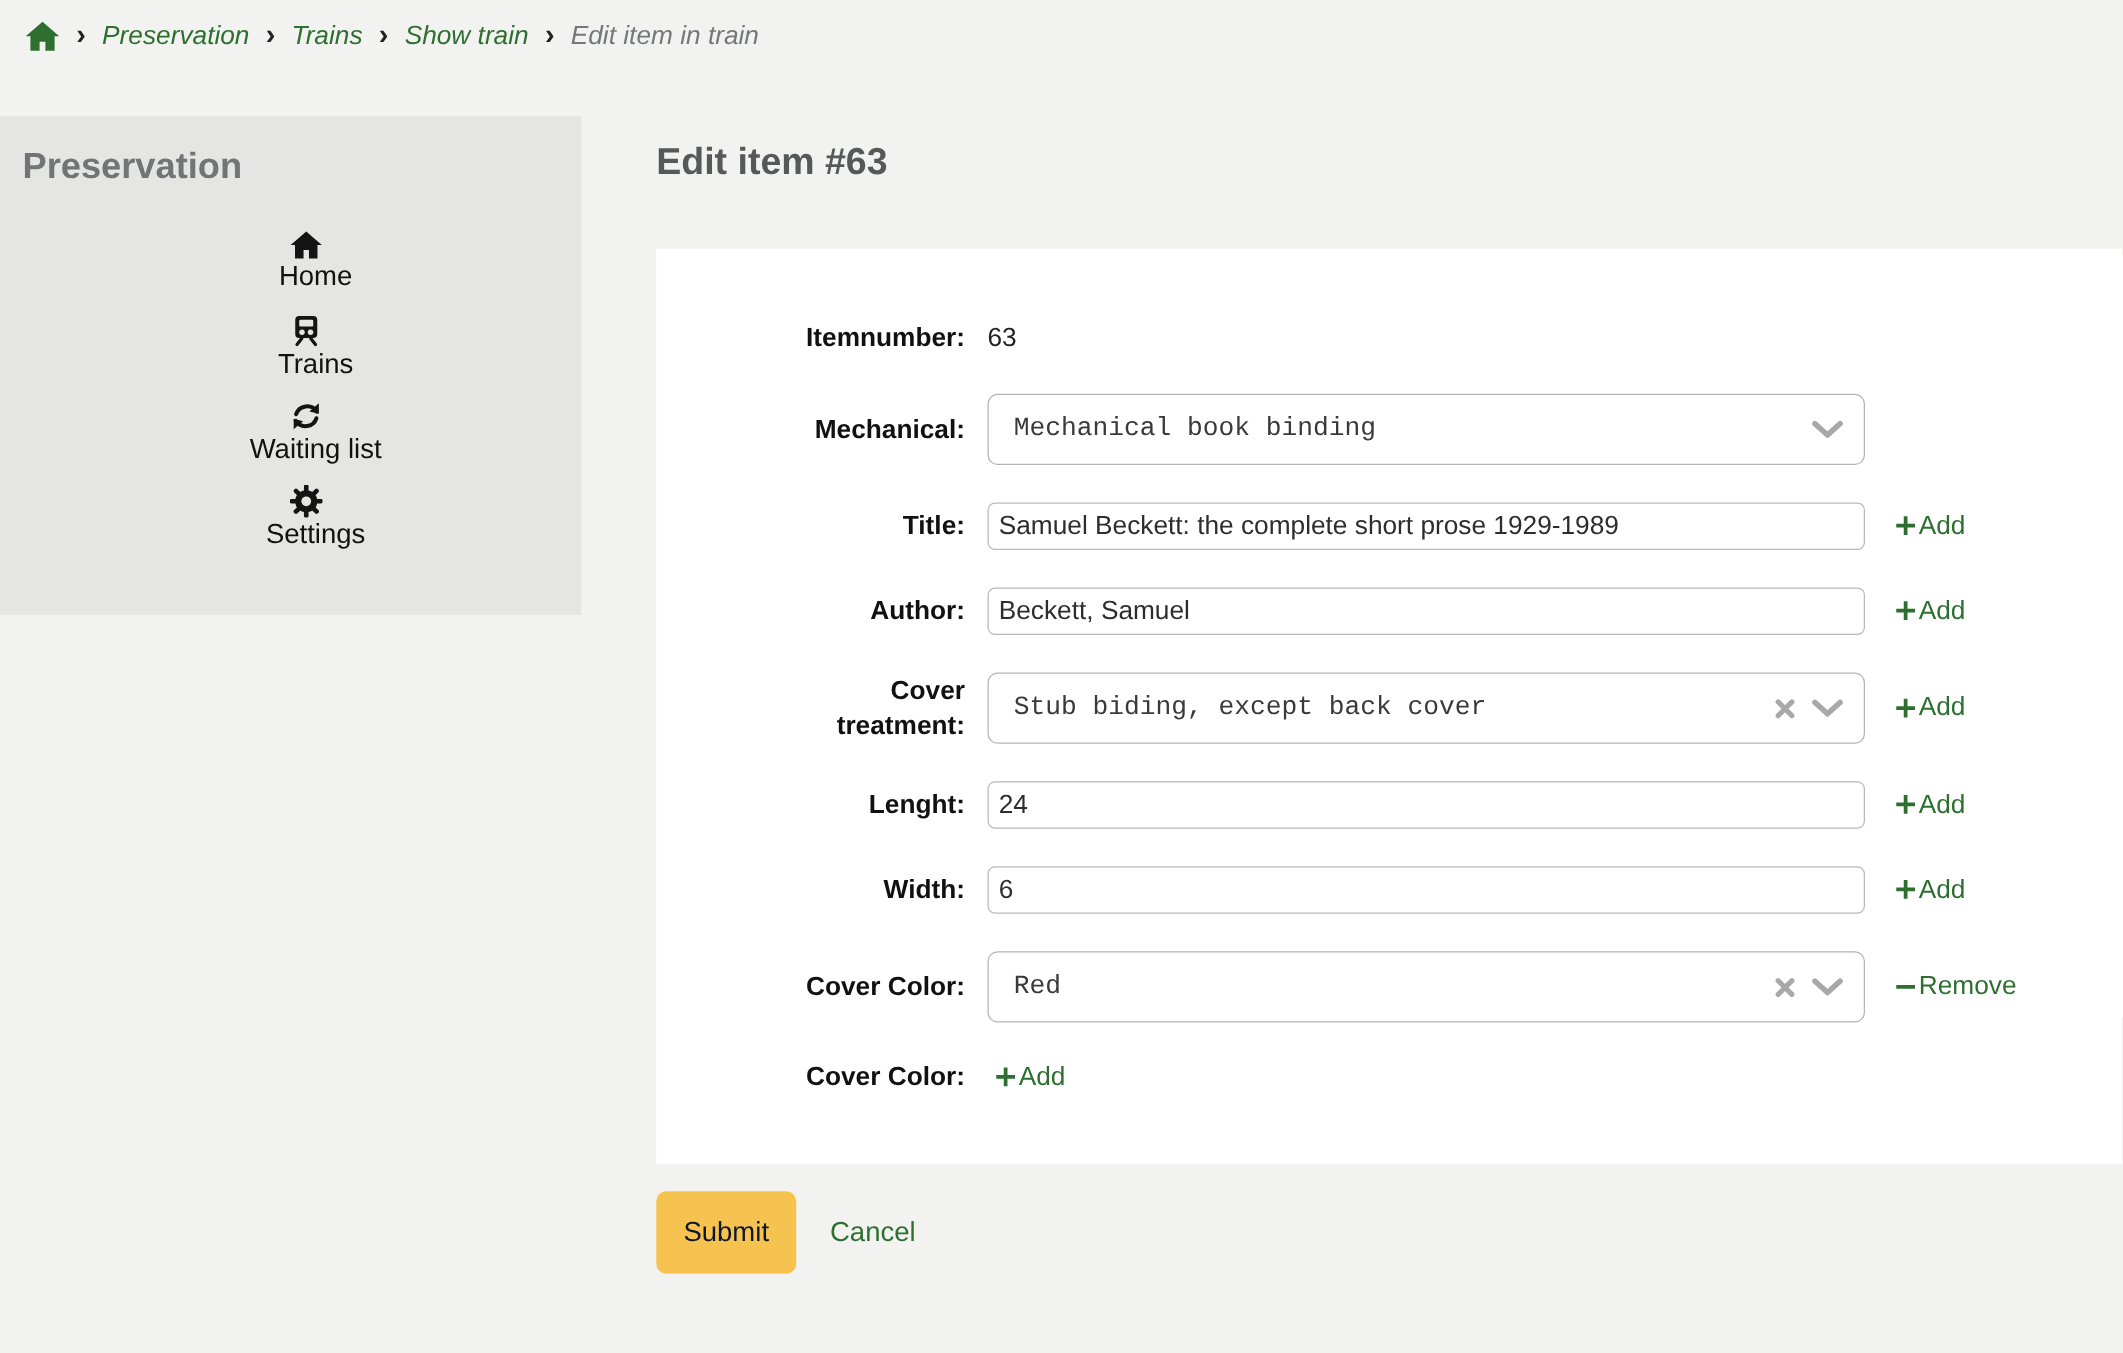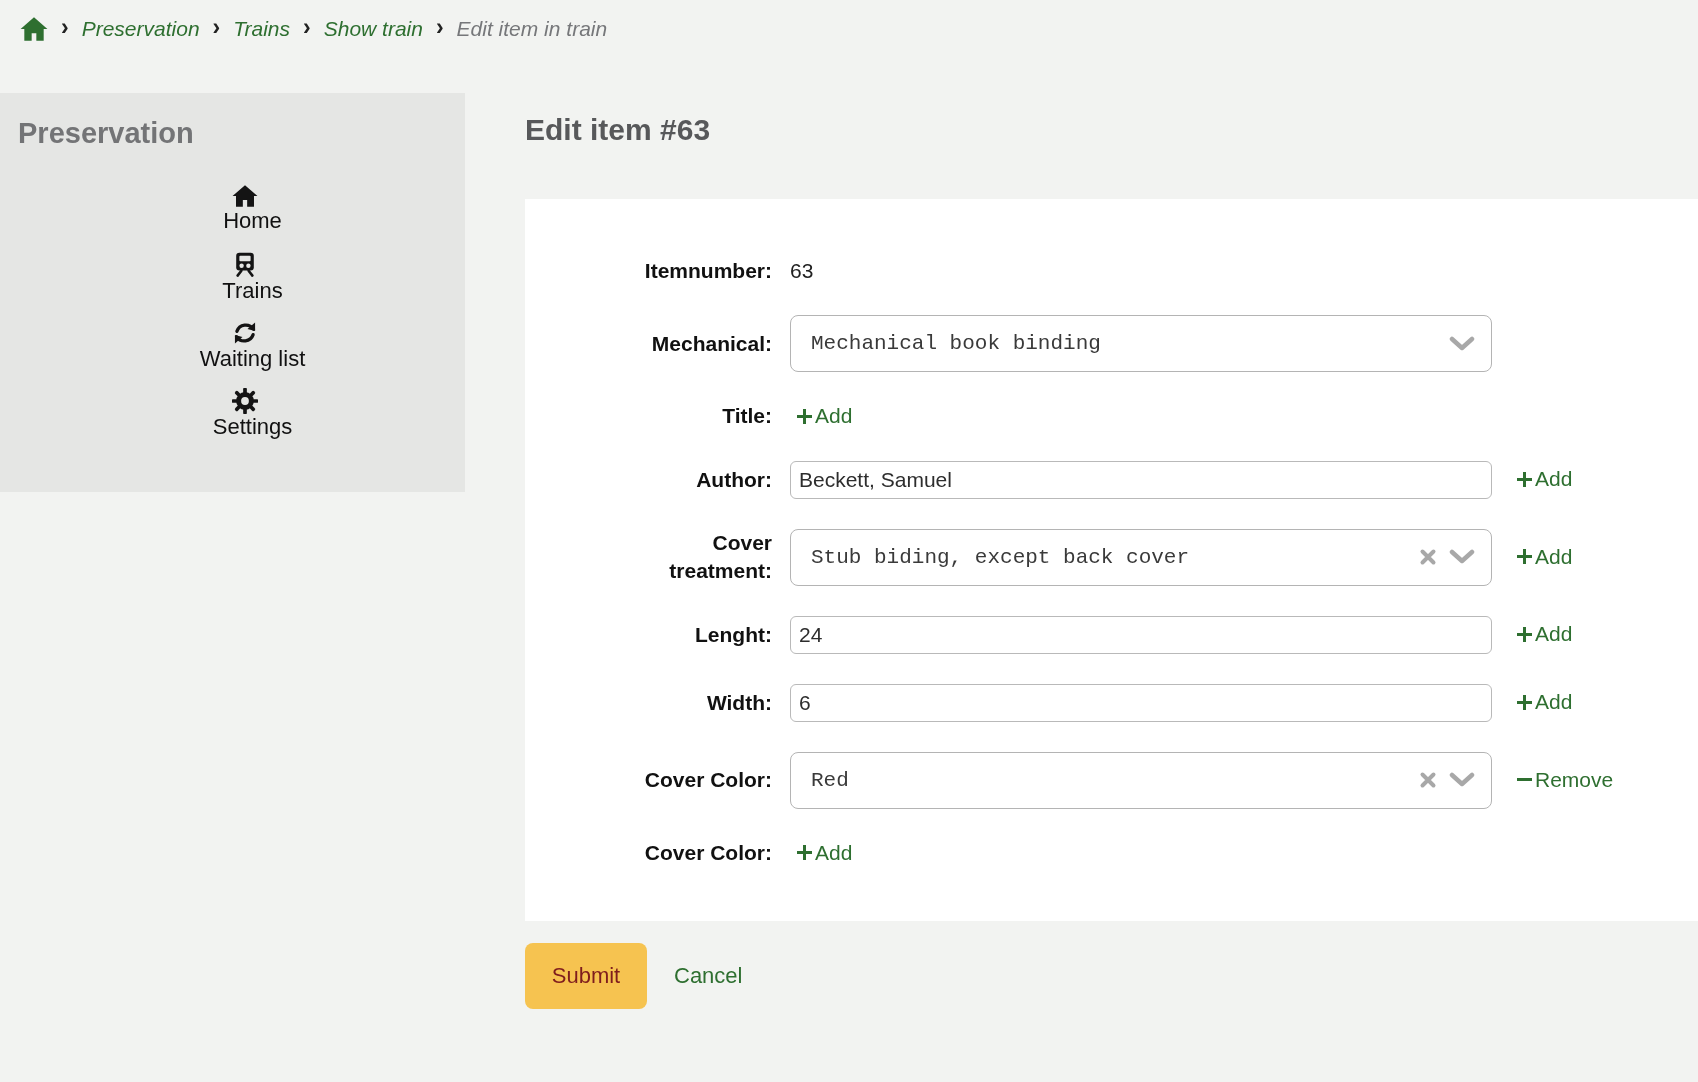--- a/index.html
+++ b/index.html
@@ -43,22 +43,22 @@
   .select-box{position:relative; height:57px; box-sizing:border-box; border:1px solid #b4b4b4;
     border-radius:8px; background:#fff; display:flex; align-items:center;
     padding:0 96px 0 20px; font-size:21px; color:#3a3a3a; cursor:pointer;font-family:Liberation Mono, monospace;}
   .select-box .chev{position:absolute; right:16px; top:50%; transform:translateY(-50%); display:flex;}
   .select-box .clear{position:absolute; right:54px; top:50%; transform:translateY(-50%); display:flex; cursor:pointer;}
 
   .action-link{display:inline-flex; align-items:center; gap:2px; font-size:21px;
     color:#2e6f30; text-decoration:none; cursor:pointer; white-space:nowrap;}
 
   .actions-row{margin-top:22px; display:flex; align-items:center;}
-  .submit-btn{width:122px; height:66px; background:#f6c350; border:none; border-radius:8px;
-    font-size:22px; color:#7f1d1d; font-family:"Liberation Sans", sans-serif; cursor:pointer;text-align:center;}
+  .submit-btn{width:112px; height:66px; background:#f6c350; border:none; border-radius:8px;
+    font-size:22px; color:#0f172a; font-family:"Liberation Sans", sans-serif; cursor:pointer;text-align:center;}
   .cancel-link{margin-left:27px; font-size:22px; color:#2e6f30; text-decoration:none; cursor:pointer;}
 </style>
 </head>
 <body>
 
 <div class="page">
 
   <header class="breadcrumb">
     <a class="bc-home">
       <svg width="28" height="26" viewBox="0 0 24 22">
@@ -150,20 +150,23 @@
               <svg width="26" height="16" viewBox="0 0 26 16">
                   <polyline points="3,3 13,12 23,3" fill="none" stroke="#a8a8a8" stroke-width="4.5" stroke-linecap="round" stroke-linejoin="round"></polyline>
                 </svg>
             </span>
           </div>
         </div>
       </div>
 
       <div class="form-row">
         <div class="col-label">Title:</div>
+        <div class="col-field">
+          <input class="text-input" type="text" value="Samuel Beckett: the complete short prose 1929-1989" style="">
+        </div>
         <div class="col-action">
           <a class="action-link">
             <svg width="17" height="17" viewBox="0 0 17 17">
                 <path d="M8.5 1 V16 M1 8.5 H16" stroke="#2e6f30" stroke-width="3"></path>
               </svg>
             <span>Add</span>
           </a>
         </div>
       </div>
 

